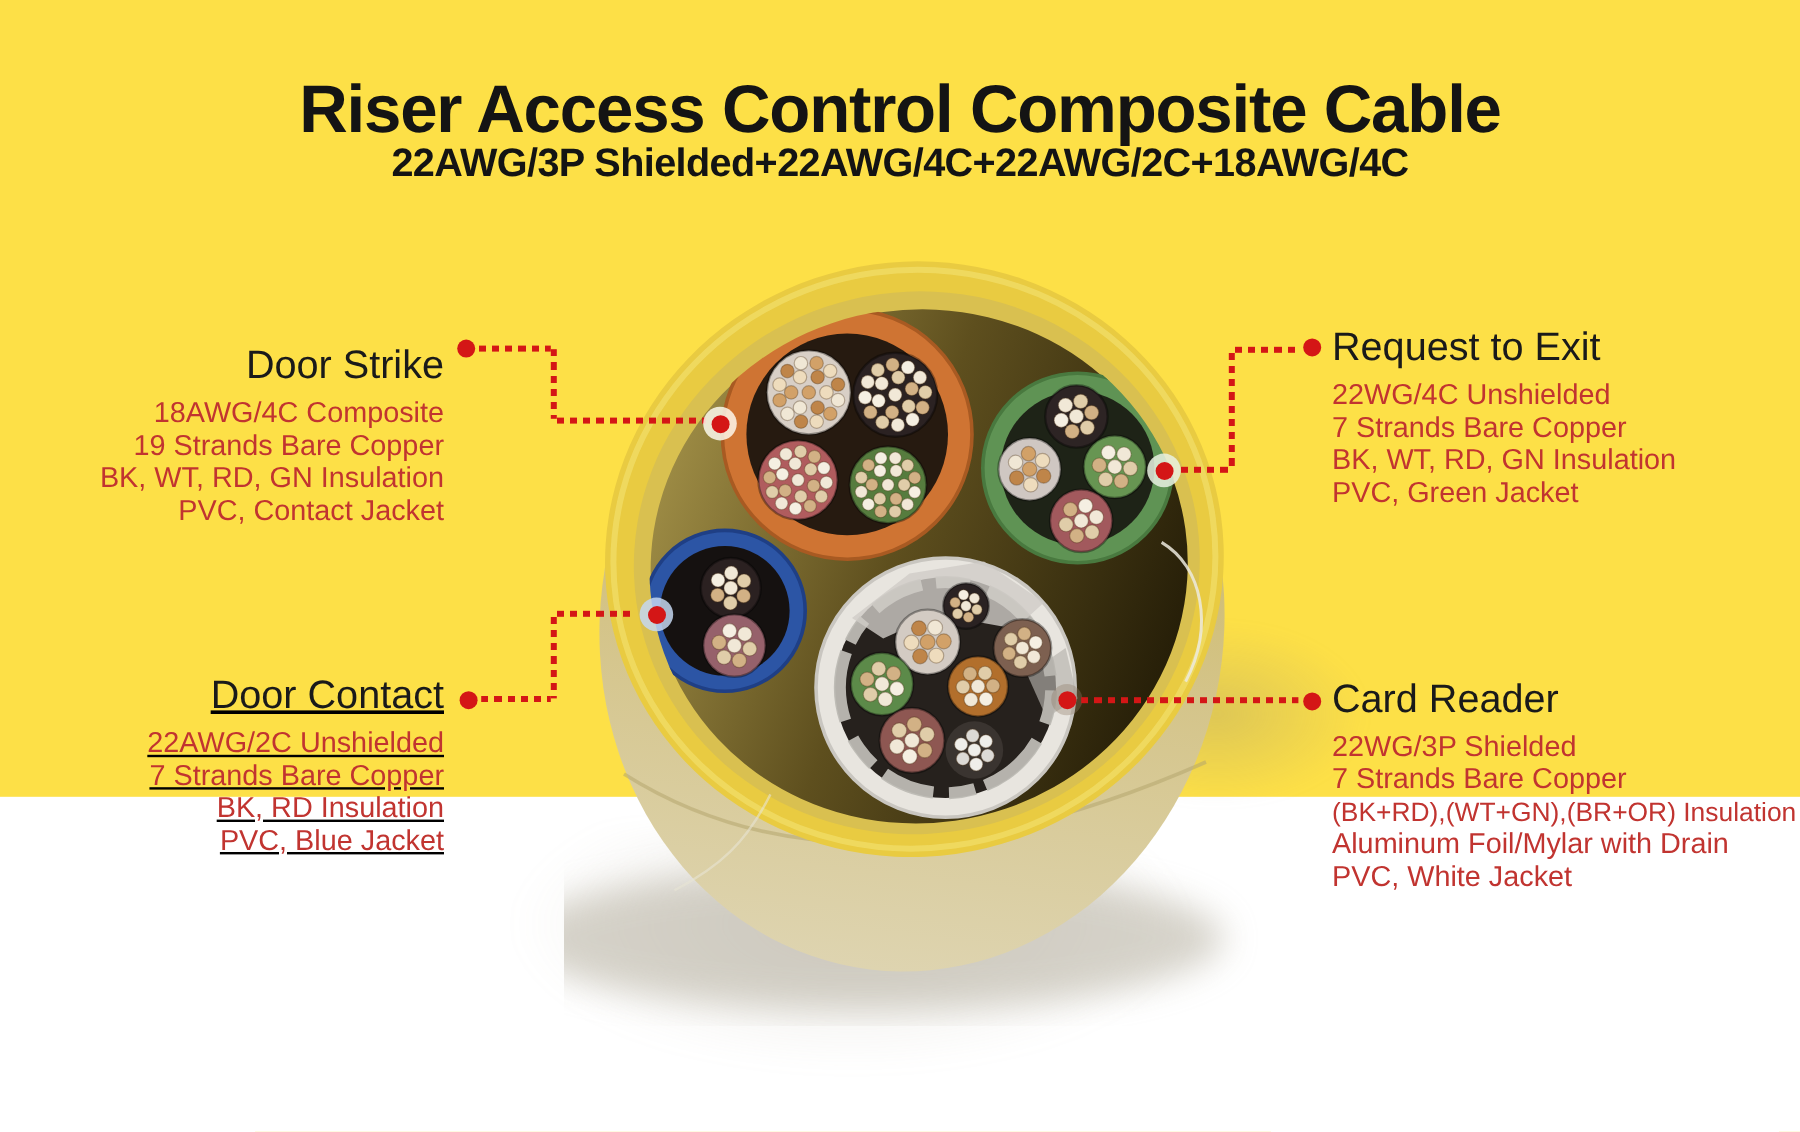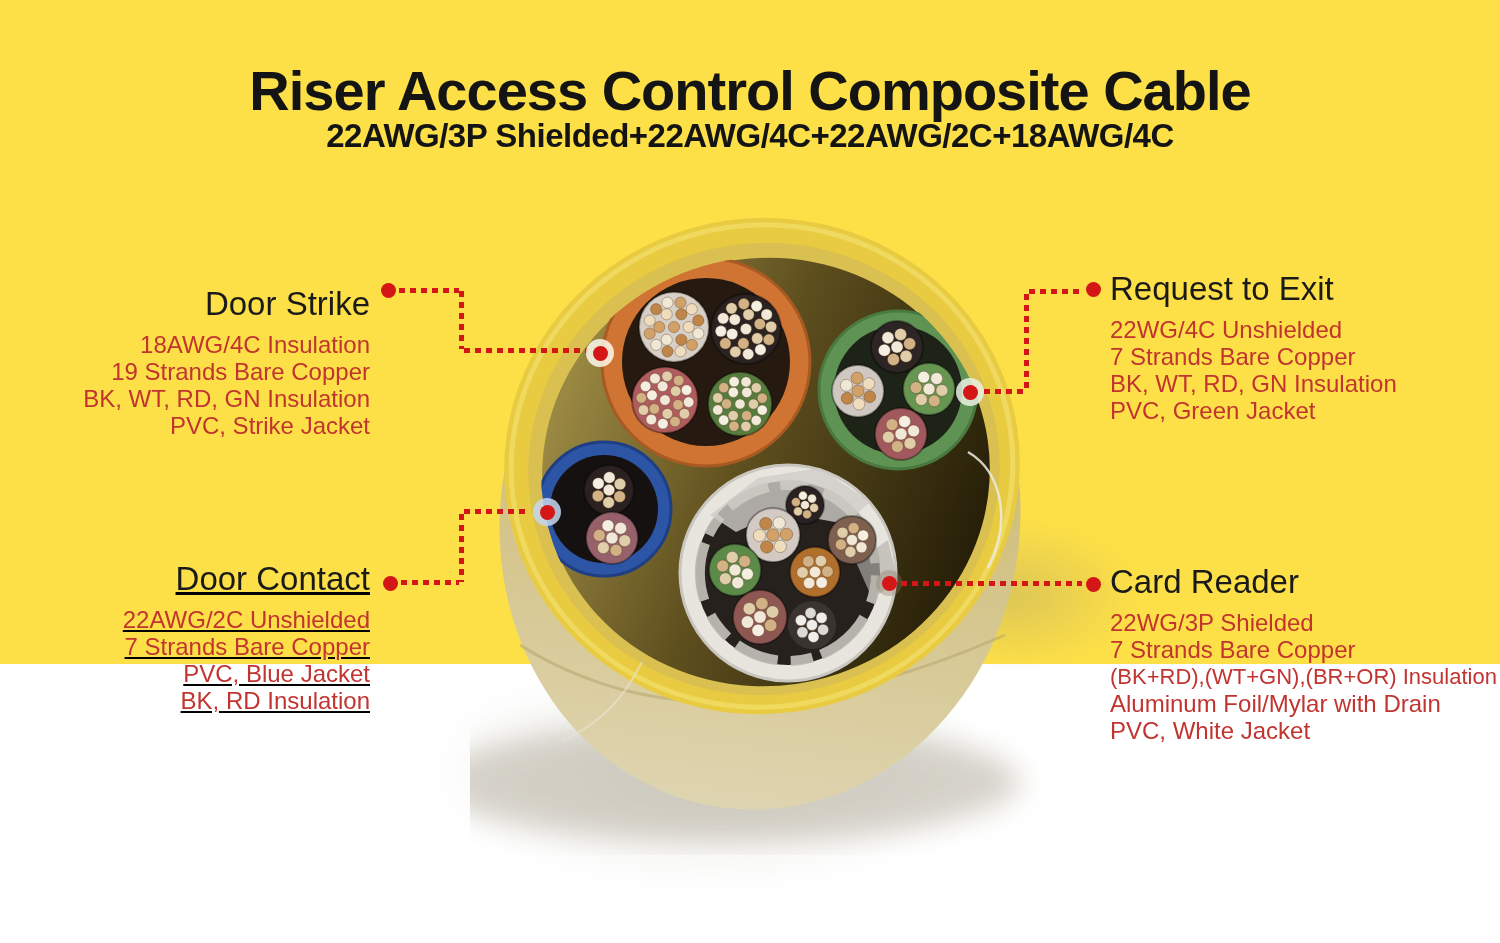--- a/index.html
+++ b/index.html
@@ -315,40 +315,40 @@
           <circle cx="810.5205881616497" cy="613.0915433152508" r="5.5200000000000005" fill="#dcdad6" stroke="rgba(80,55,25,.35)" stroke-width="1"></circle>
           <circle cx="821.5733200896843" cy="617.7645634229546" r="5.5200000000000005" fill="#efeeea" stroke="rgba(80,55,25,.35)" stroke-width="1"></circle>
         </g>
       </g>
       <path d="M 968 452 C 1002 472, 1012 522, 988 568" stroke="#eceade" fill="none" stroke-width="2.5" opacity="0.85"></path>
       <path d="M 642 662 C 622 702, 600 722, 562 742" stroke="#e8e4d4" fill="none" stroke-width="2" opacity="0.6"></path>
     </svg>
 
   <div class="callout left" id="co-door-strike">
     <div class="co-title">Door Strike</div>
-    <div class="co-line">18AWG/4C Insulation</div>
+    <div class="co-line">18AWG/4C Composite</div>
     <div class="co-line">19 Strands Bare Copper</div>
     <div class="co-line">BK, WT, RD, GN Insulation</div>
-    <div class="co-line">PVC, Strike Jacket</div>
+    <div class="co-line">PVC, Contact Jacket</div>
   </div>
 
   <div class="callout" id="co-request-exit">
     <div class="co-title">Request to Exit</div>
     <div class="co-line">22WG/4C Unshielded</div>
     <div class="co-line">7 Strands Bare Copper</div>
     <div class="co-line">BK, WT, RD, GN Insulation</div>
     <div class="co-line">PVC, Green Jacket</div>
   </div>
 
   <div class="callout left" id="co-door-contact">
     <div class="co-title">Door Contact</div>
     <div class="co-line">22AWG/2C Unshielded</div>
     <div class="co-line">7 Strands Bare Copper</div>
+    <div class="co-line">BK, RD Insulation</div>
     <div class="co-line">PVC, Blue Jacket</div>
-    <div class="co-line">BK, RD Insulation</div>
   </div>
 
   <div class="callout" id="co-card-reader">
     <div class="co-title">Card Reader</div>
     <div class="co-line">22WG/3P Shielded</div>
     <div class="co-line">7 Strands Bare Copper</div>
     <div class="co-line">(BK+RD),(WT+GN),(BR+OR) Insulation</div>
     <div class="co-line">Aluminum Foil/Mylar with Drain</div>
     <div class="co-line">PVC, White Jacket</div>
   </div>

